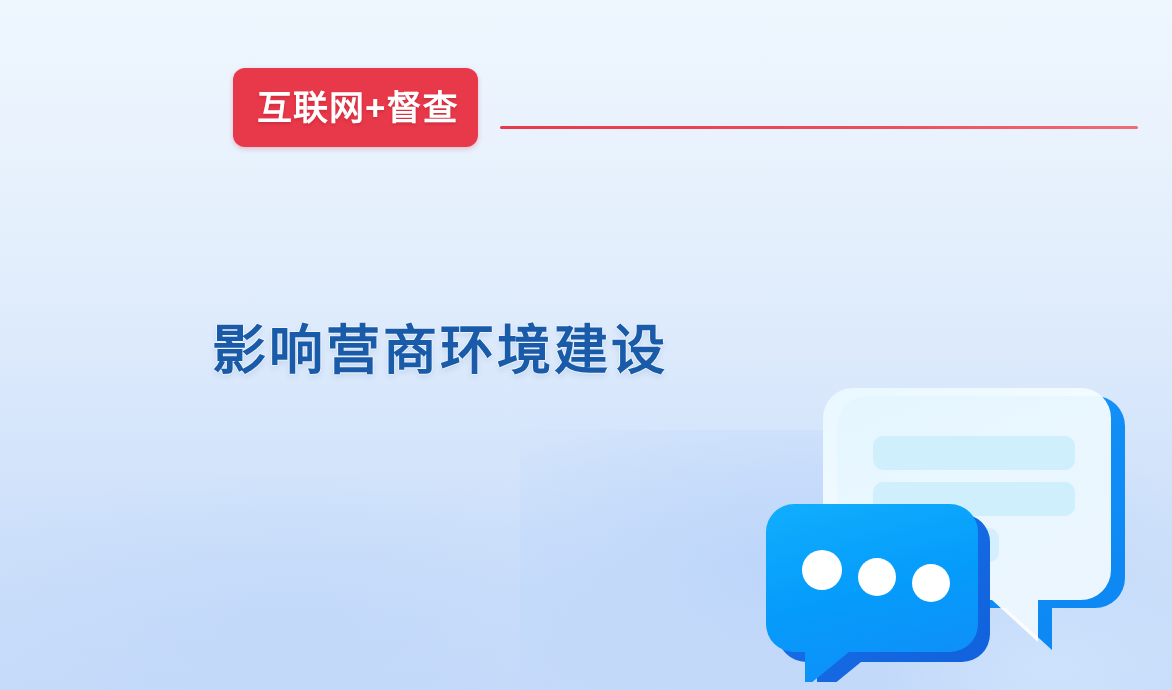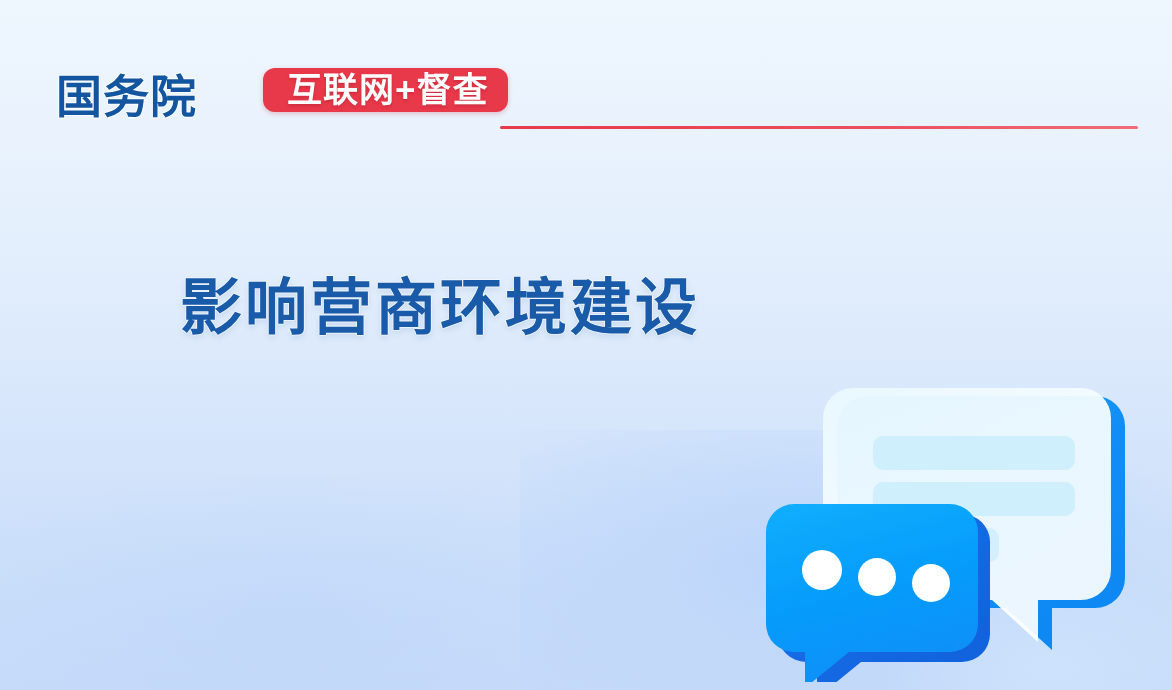--- a/index.html
+++ b/index.html
@@ -73,28 +73,27 @@
       -1px 0 0 rgba(255,255,255,0.85),
        0 1px 0 rgba(255,255,255,0.85),
        0 -1px 0 rgba(255,255,255,0.85);
     white-space: nowrap;
   }
 
   .badge {
     position: absolute;
     left: 233px;
     top: 68px;
-    height: 44px;
+    height: 79px;
     padding: 0 20px 0 24px;
     display: flex;
     align-items: center;
     background: #e8394a;
     border-radius: 12px;
     box-shadow: 0 2px 5px rgba(190,40,55,0.25);
-    margin-left: 30px;
   }
   .badge-text {
     font-size: 35px;
     line-height: 40px;
     font-weight: 700;
     letter-spacing: 1px;
     color: #ffffff;
     white-space: nowrap;
     text-shadow: 0 2px 3px rgba(150,20,35,0.30);
   }
@@ -111,32 +110,33 @@
 
   
   .title-block {
     position: absolute;
     left: 0;
     top: 268px;
     width: 880px;
     text-align: center;
   }
   .title-line {
-    font-size: 62px;
+    font-size: 54px;
     line-height: 80px;
     font-weight: 700;
     letter-spacing: 3px;
     color: #1a5ba9;
     white-space: nowrap;
     text-shadow:
        1px 0 0 rgba(255,255,255,0.55),
       -1px 0 0 rgba(255,255,255,0.55),
        0 1px 0 rgba(255,255,255,0.55),
        0 -1px 0 rgba(255,255,255,0.55),
        0 3px 6px rgba(20,70,140,0.12);
+    margin-top: 42px;
   }
 
   
   .illustration {
     position: absolute;
     left: 745px;
     top: 352px;
     width: 420px;
     height: 330px;
   }
@@ -146,21 +146,20 @@
 <body>
 
 <div class="banner">
 
   <div class="bg-blob-a"></div>
   <div class="bg-blob-b"></div>
   <div class="bg-blob-c"></div>
 
   <div class="header">
 
-    <div class="org-name">国务院</div>
 
     <div class="badge">
       <span class="badge-text">互联网+督查</span>
     </div>
 
     <div class="header-rule"></div>
   </div>
 
   <div class="title-block">
     <div class="title-line">影响营商环境建设</div>

